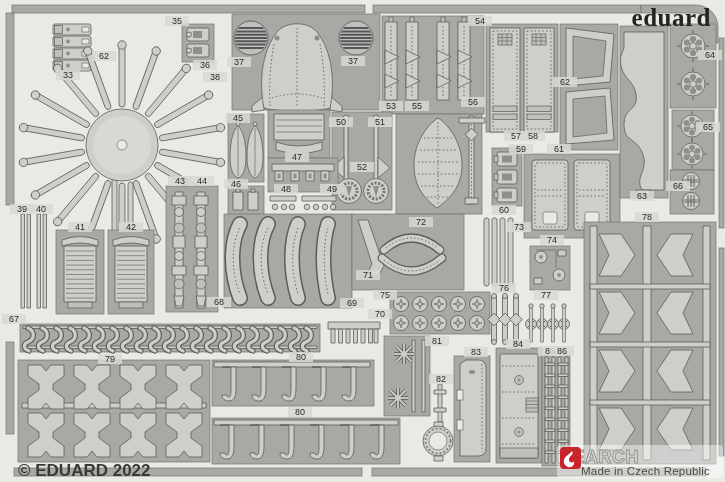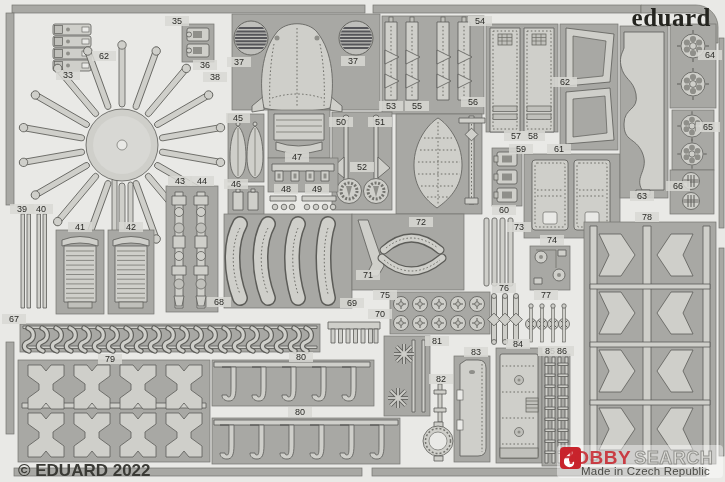--- a/index.html
+++ b/index.html
@@ -664,21 +664,21 @@
       <div class="plabel" style="left: 22px; top: 204px;">39</div>
       <div class="plabel" style="left: 41px; top: 204px;">40</div>
       <div class="plabel" style="left: 80px; top: 222px;">41</div>
       <div class="plabel" style="left: 131px; top: 222px;">42</div>
       <div class="plabel" style="left: 180px; top: 176px;">43</div>
       <div class="plabel" style="left: 202px; top: 176px;">44</div>
       <div class="plabel" style="left: 238px; top: 113px;">45</div>
       <div class="plabel" style="left: 236px; top: 179px;">46</div>
       <div class="plabel" style="left: 297px; top: 152px;">47</div>
       <div class="plabel" style="left: 286px; top: 184px;">48</div>
-      <div class="plabel" style="left: 317px; top: 184px;">49</div>
+      <div class="plabel" style="left: 332px; top: 184px;">49</div>
       <div class="plabel" style="left: 341px; top: 117px;">50</div>
       <div class="plabel" style="left: 380px; top: 117px;">51</div>
       <div class="plabel" style="left: 362px; top: 162px;">52</div>
       <div class="plabel" style="left: 391px; top: 101px;">53</div>
       <div class="plabel" style="left: 480px; top: 16px;">54</div>
       <div class="plabel" style="left: 417px; top: 101px;">55</div>
       <div class="plabel" style="left: 473px; top: 97px;">56</div>
       <div class="plabel" style="left: 516px; top: 131px;">57</div>
       <div class="plabel" style="left: 533px; top: 131px;">58</div>
       <div class="plabel" style="left: 521px; top: 144px;">59</div>
@@ -711,18 +711,17 @@
       <div class="plabel" style="left: 550px; top: 346px;">85</div>
       <div class="plabel" style="left: 562px; top: 346px;">86</div>
     </div>
 
 <div class="wm-box"></div>
 <div class="wm-row">
   <svg width="21" height="22">
     <rect width="21" height="22" rx="4" fill="var(--accent-red)"></rect>
     <path d="M12,4 c2.5,4 -3,4.5 -3,8.5 c0,3 3,4 5,2 c1,4 -3,7 -7,5 c-4,-2 -4,-7 -1,-10 c2,-2 4,-3 6,-5.5 z" fill="#fff"></path>
   </svg>
-  <span class="wm-hobby">HOBBY</span>
   <span class="wm-search">SEARCH</span>
 </div>
 <div class="wm-made">Made in Czech Republic</div>
 
 </div>
 
 </body></html>

